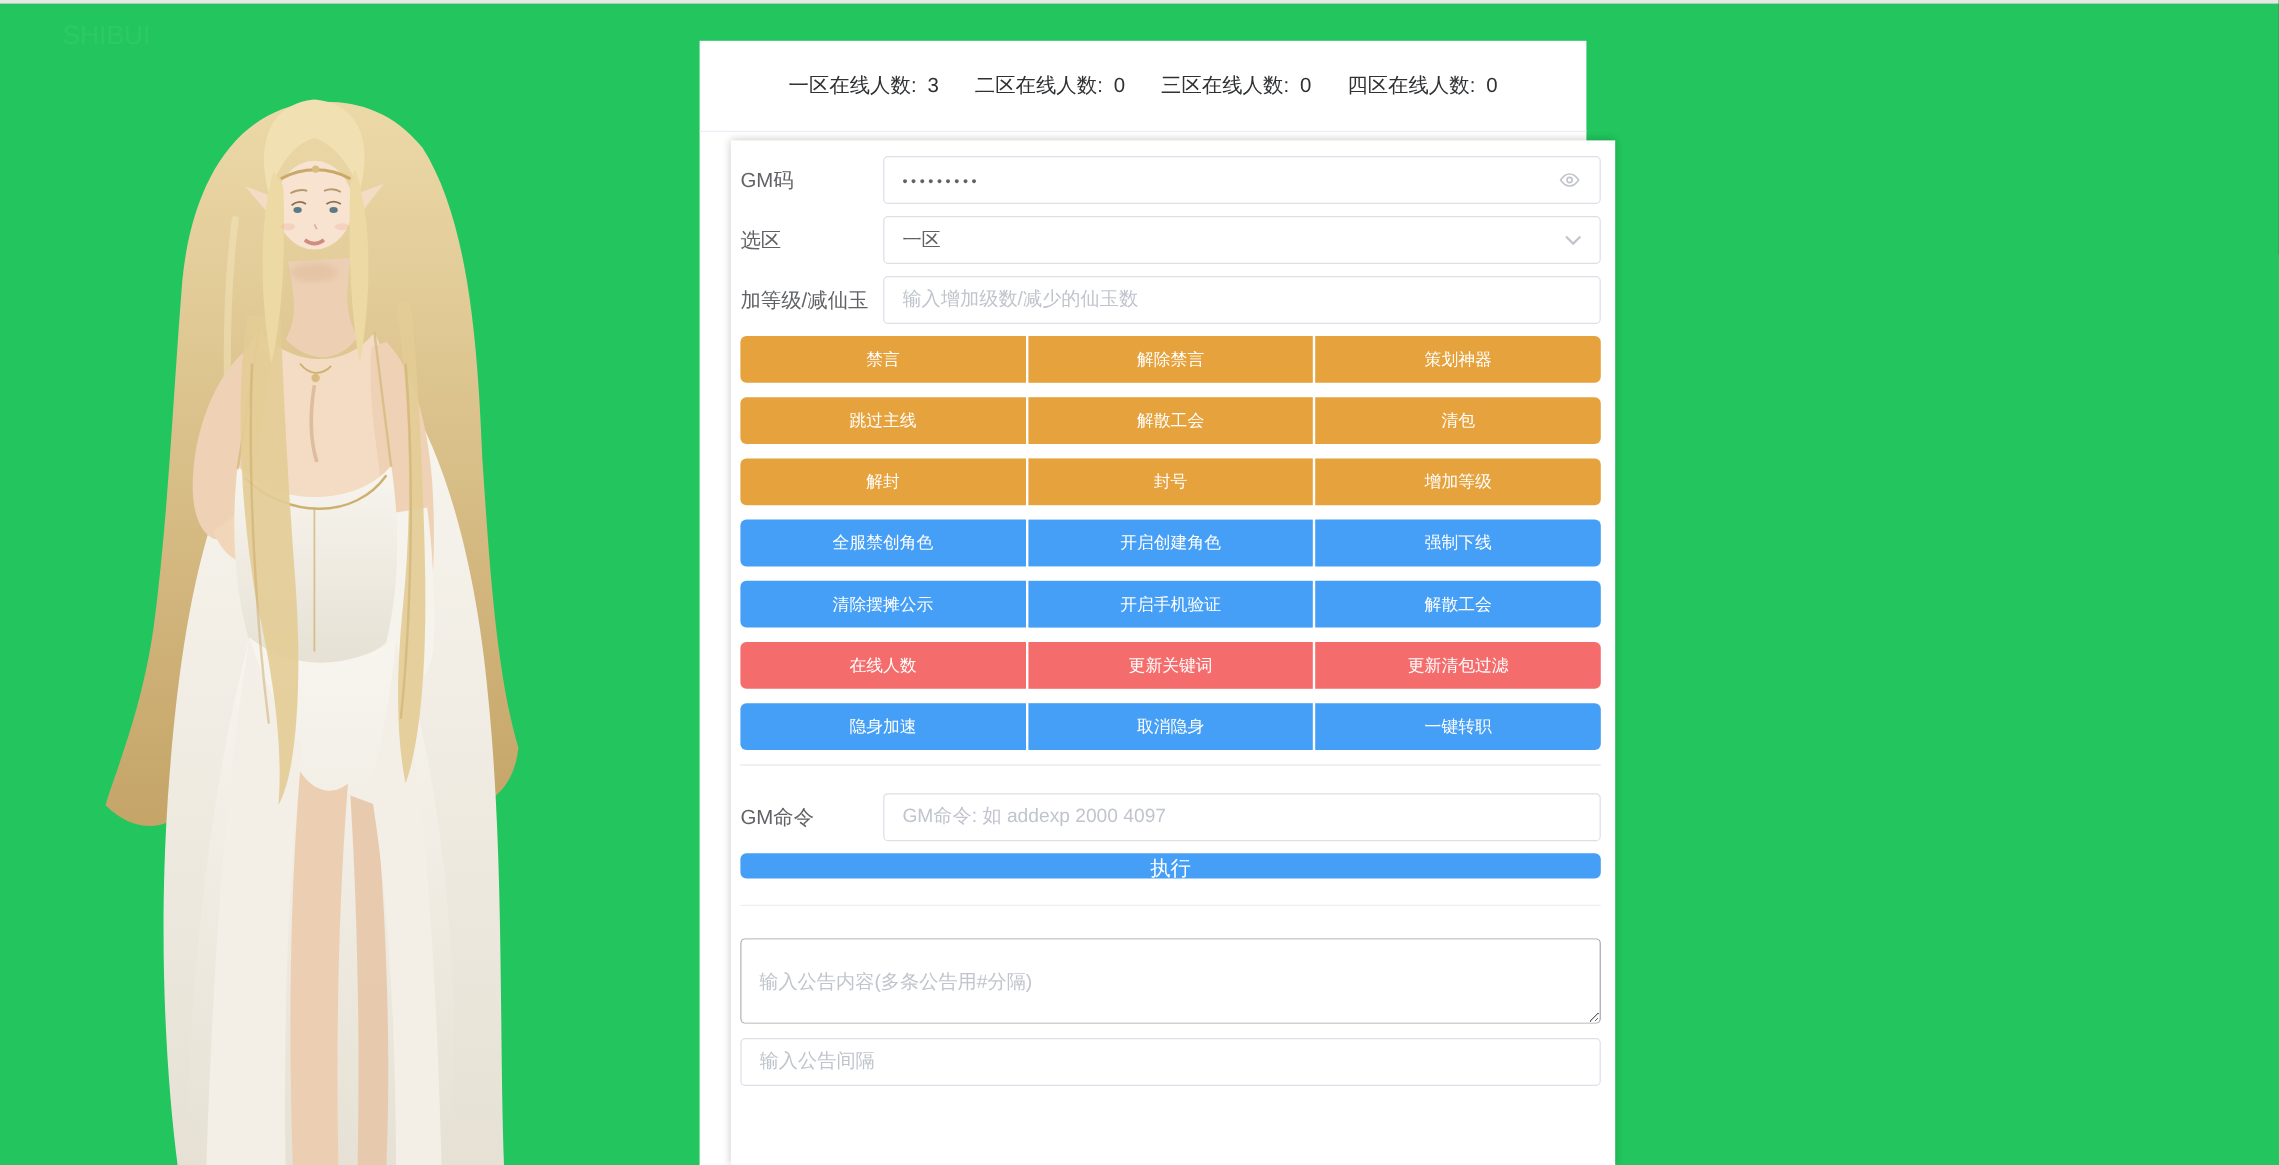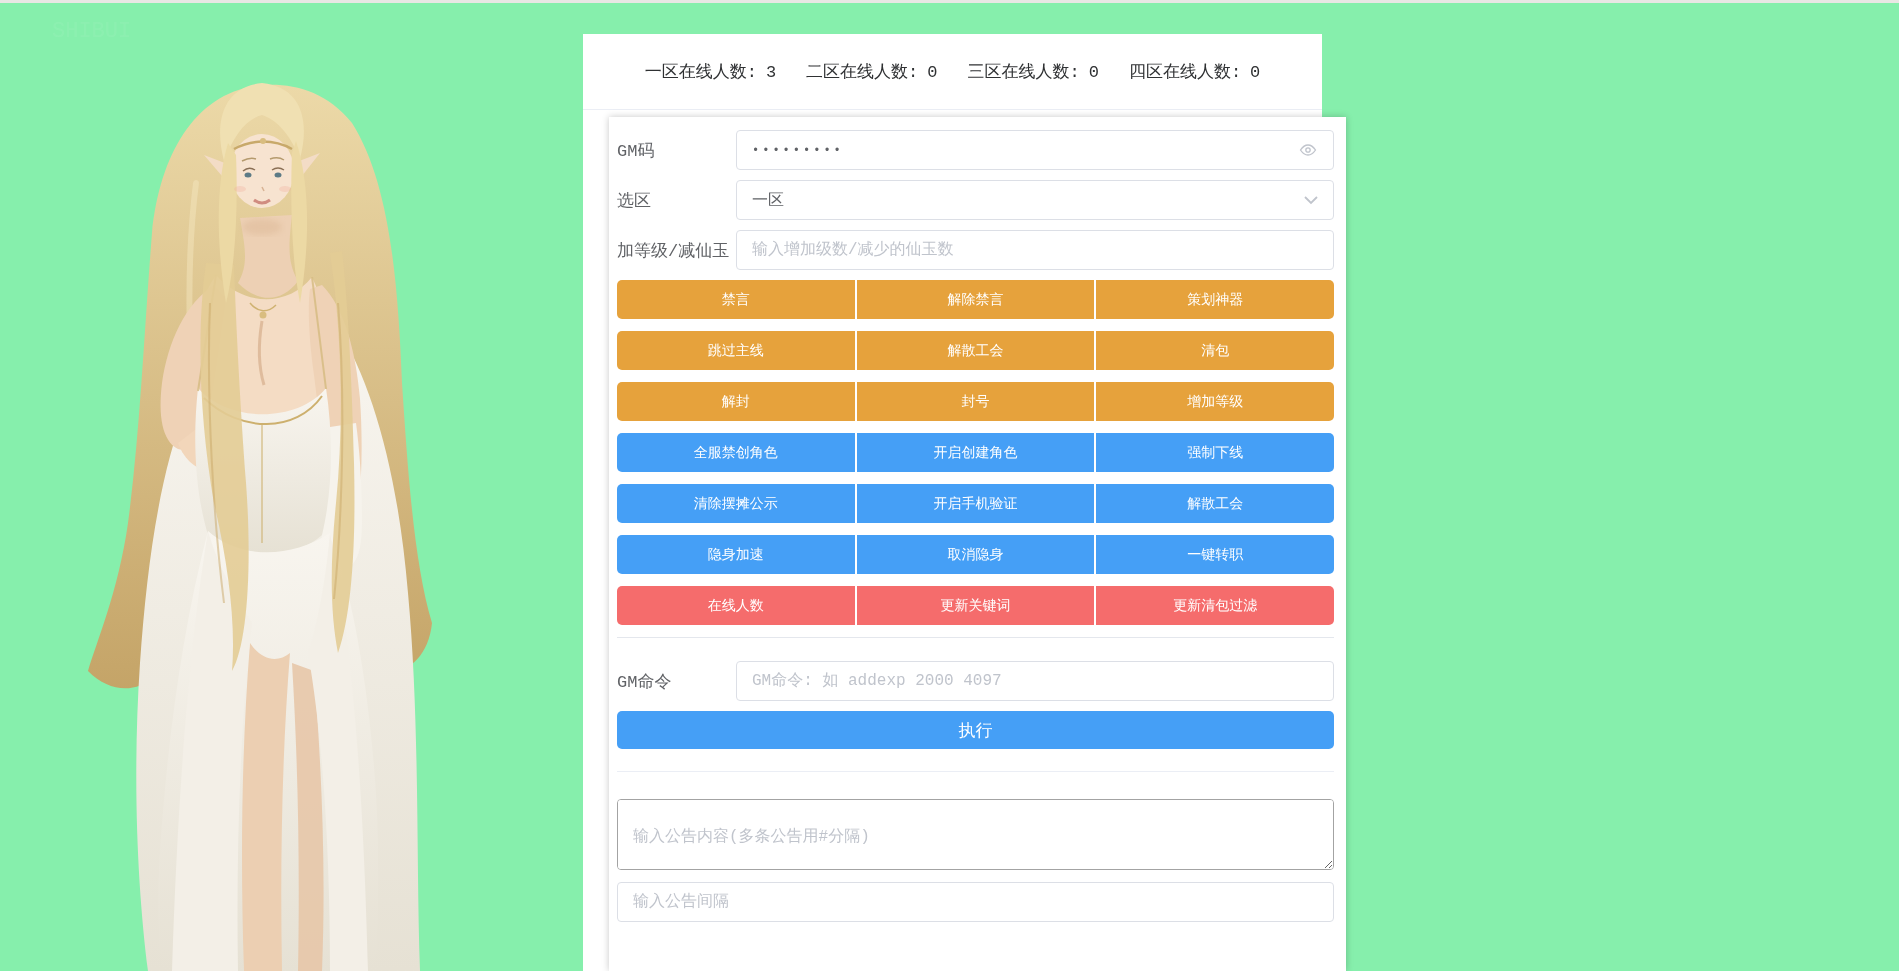--- a/index.html
+++ b/index.html
@@ -1,17 +1,17 @@
 <!DOCTYPE html>
 <html><head>
 <meta charset="utf-8">
 <style>
   html,body{margin:0;padding:0;background:#626262;}
-  .stage{position:relative;width:1899px;height:971px;overflow:hidden;background:#86efac;
-         font-family:Liberation Mono, monospace;}
+  .stage{position:relative;width:1899px;height:971px;overflow:hidden;background:#22c55e;
+         font-family:Liberation Sans, sans-serif;}
   .topstrip{position:absolute;left:0;top:0;width:100%;height:3px;background:#e9e7e4;}
   .art{position:absolute;left:0;top:3px;width:583px;height:968px;}
   
   .panel{position:absolute;left:583px;top:34px;width:739px;height:937px;background:#ffffff;}
   .panel-header{height:75px;display:flex;align-items:center;justify-content:center;gap:30px;
                 border-bottom:1px solid #ebeef5;font-size:17px;color:#2f3133;}
   .count{display:flex;align-items:baseline;gap:9px;}
   
   .card{position:absolute;left:609px;top:117px;width:737px;height:854px;background:#ffffff;
         box-shadow:0 0 7px rgba(0,0,0,0.22);box-sizing:border-box;
@@ -29,21 +29,21 @@
   .btn-row{display:flex;gap:2px;height:39px;margin-bottom:12px;}
   .gbtn{flex:1;border:none;color:#fff;font-size:14px;font-family:inherit;cursor:pointer;padding:0;}
   .btn-row .gbtn:first-child{border-radius:5px 0 0 5px;}
   .btn-row .gbtn:last-child{border-radius:0 5px 5px 0;}
   .row-warning .gbtn{background:#e6a23c;}
   .row-primary .gbtn{background:#459ff6;}
   .row-danger  .gbtn{background:#f56c6c;}
   .divider{border:none;border-top:1px solid #e4e7ed;margin:7px 0 0 0;}
   .divider2{border:none;border-top:1px solid #ebeef5;margin:22px 0 0 0;}
   .gm-row{margin-top:23px;}
-  .exec-btn{display:block;width:100%;height:38px;margin-top:10px;background:#459ff6;border:none;
+  .exec-btn{display:block;width:100%;height:21px;margin-top:10px;background:#459ff6;border:none;
             border-radius:5px;color:#fff;font-size:17px;font-family:inherit;cursor:pointer;}
   .announce-area{margin-top:27px;height:71px;resize:vertical;padding:26px 15px;display:block;
                  border:1px solid #a3a3a3;border-radius:4px;box-sizing:border-box;font-size:16px;color:#606266;}
   .interval-input{margin-top:12px;display:flex;width:100%;}
 </style>
 </head>
 <body>
 
 <div class="stage">
   <div class="topstrip"></div>
@@ -208,30 +208,30 @@
     <div class="btn-row row-primary">
       <button class="gbtn">全服禁创角色</button>
       <button class="gbtn">开启创建角色</button>
       <button class="gbtn">强制下线</button>
     </div>
     <div class="btn-row row-primary">
       <button class="gbtn">清除摆摊公示</button>
       <button class="gbtn">开启手机验证</button>
       <button class="gbtn">解散工会</button>
     </div>
+    <div class="btn-row row-danger">
+      <button class="gbtn">在线人数</button>
+      <button class="gbtn">更新关键词</button>
+      <button class="gbtn">更新清包过滤</button>
+    </div>
     <div class="btn-row row-primary">
       <button class="gbtn">隐身加速</button>
       <button class="gbtn">取消隐身</button>
       <button class="gbtn">一键转职</button>
     </div>
-    <div class="btn-row row-danger">
-      <button class="gbtn">在线人数</button>
-      <button class="gbtn">更新关键词</button>
-      <button class="gbtn">更新清包过滤</button>
-    </div>
 
     <hr class="divider">
 
     <div class="field-row gm-row">
       <span class="field-label">GM命令</span>
       <input class="ctl" type="text" placeholder="GM命令: 如 addexp 2000 4097" style="">
     </div>
 
     <button class="exec-btn">执行</button>
 

